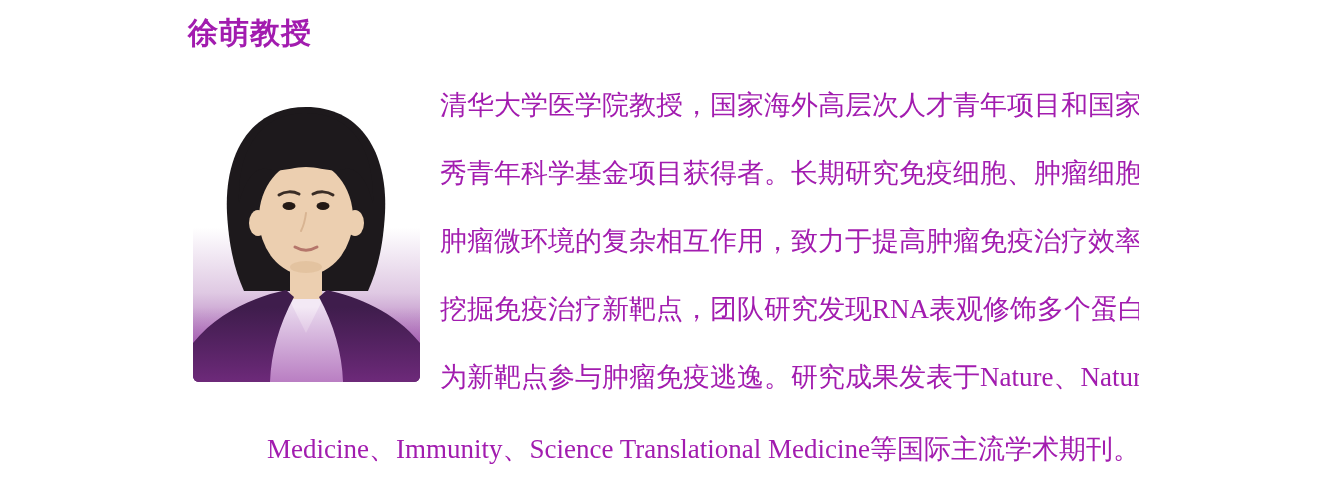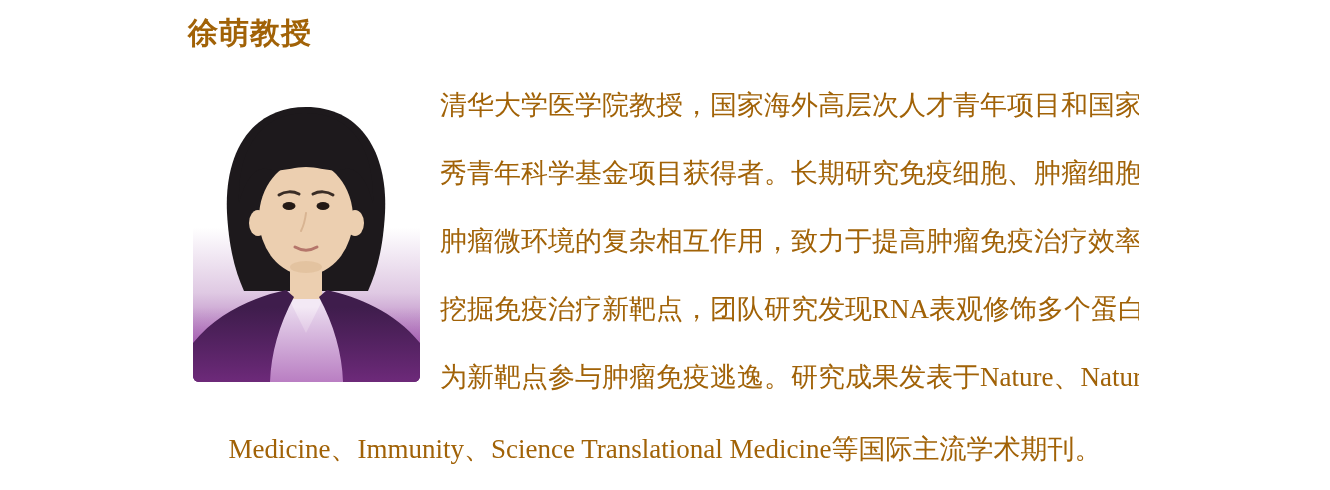--- a/index.html
+++ b/index.html
@@ -5,21 +5,21 @@
   * { margin: 0; padding: 0; box-sizing: border-box; }
   html, body {
     width: 1330px; height: 490px;
     background: #ffffff;
     overflow: hidden;
   }
   .page {
     position: relative;
     width: 1124px; height: 490px;
     background: #ffffff;
-    color: #a16207;
+    color: #a21caf;
     font-family: "Liberation Serif", "DejaVu Serif", serif;
   }
   .doc-title {
     position: absolute;
     left: 188px; top: 13px;
     font-size: 30px;
     font-weight: bold;
     letter-spacing: 1px;
     white-space: nowrap;
   }
@@ -44,21 +44,21 @@
   }
   .bio-line.l1 { top: 88px; }
   .bio-line.l2 { top: 156px; }
   .bio-line.l3 { top: 224px; }
   .bio-line.l4 { top: 292px; }
   .bio-line.l5 { top: 360px; }
   .bio-line.l6 {
     top: 432px;
     left: 190px;
     width: 950px;
-    text-align: center;
+    text-align: right;
     text-align-last: auto;
   }
 </style>
 </head>
 <body>
 
 <div class="page">
 
   <div class="doc-title">徐萌教授</div>
 

